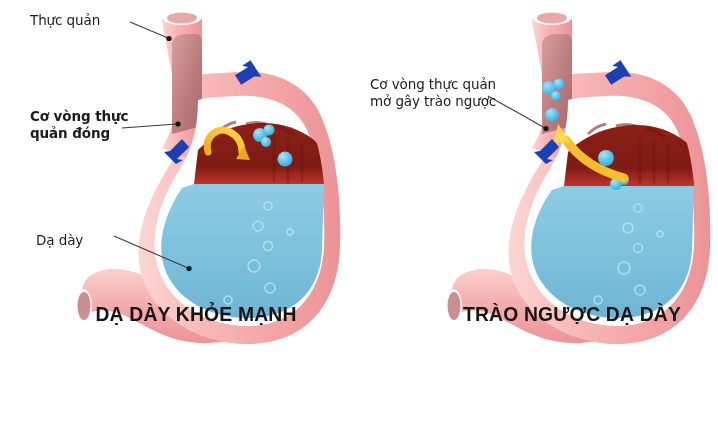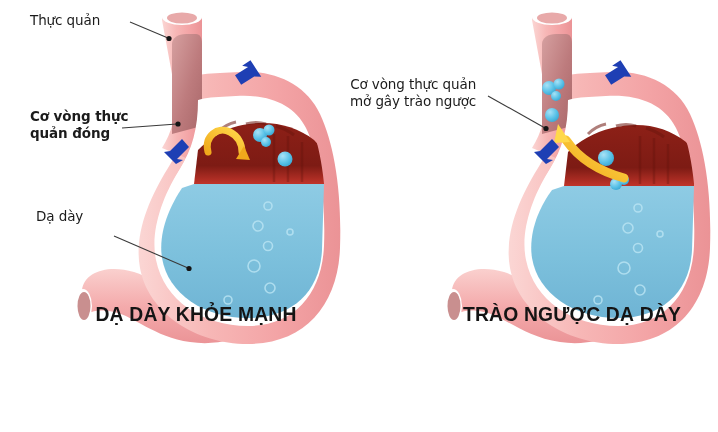--- a/index.html
+++ b/index.html
@@ -268,22 +268,22 @@
         <circle cx="524" cy="128.5" r="2.6" stroke="none"></circle>
       </g>
     </g>
   </svg>
 
   <div class="label" style="left:8px; top:12px;">Thực quản</div>
 
   <div class="label" style="left:8px; top:108px;font-weight:bold;">Cơ vòng thực
 quản đóng</div>
 
-  <div class="label" style="left:14px; top:208px;">Dạ dày</div>
-
-  <div class="label right" style="left:328px; top:76px;text-align:right;">Cơ vòng thực quản
+  <div class="label" style="left:14px; top:232px;">Dạ dày</div>
+
+  <div class="label right" style="left:348px; top:76px;">Cơ vòng thực quản
 mở gây trào ngược</div>
 
   <div class="caption" id="cap-left">DẠ DÀY KHỎE MẠNH</div>
 
   <div class="caption" id="cap-right">TRÀO NGƯỢC DẠ DÀY</div>
 
 </div>
 
 </body></html>

